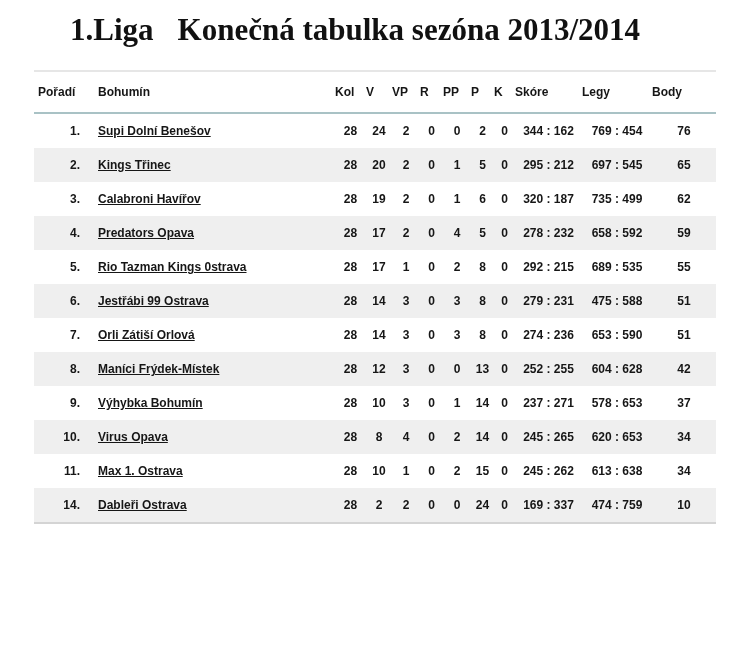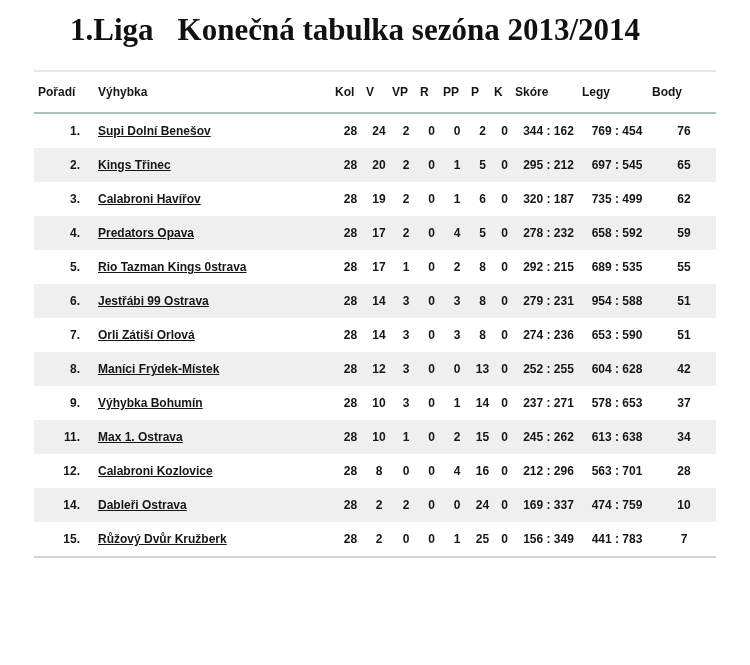--- a/index.html
+++ b/index.html
@@ -87,21 +87,21 @@
         <col style="width:28px">
         <col style="width:23px">
       <col style="width:21px">
         <col style="width:67px">
         <col style="width:70px">
         <col style="width:64px">
     </colgroup>
     <thead>
       <tr>
         <th class="col-rank">Pořadí</th>
-        <th class="col-team">Výhybka</th>
+        <th class="col-team">Bohumín</th>
         <th class="col-kol">Kol</th>
         <th class="col-v">V</th>
         <th class="col-vp">VP</th>
         <th class="col-r">R</th>
         <th class="col-pp">PP</th>
         <th class="col-p">P</th>
         <th class="col-k">K</th>
         <th class="col-skore">Skóre</th>
         <th class="col-legy">Legy</th>
         <th class="col-body">Body</th>
@@ -182,21 +182,21 @@
           <td class="col-rank">6.</td>
           <td class="col-team">Jestřábi 99 Ostrava</td>
           <td class="col-kol">28</td>
           <td class="col-v">14</td>
           <td class="col-vp">3</td>
           <td class="col-r">0</td>
           <td class="col-pp">3</td>
           <td class="col-p">8</td>
           <td class="col-k">0</td>
           <td class="col-skore">279 : 231</td>
-          <td class="col-legy">954 : 588</td>
+          <td class="col-legy">475 : 588</td>
           <td class="col-body">51</td>
         </tr>
         <tr>
           <td class="col-rank">7.</td>
           <td class="col-team">Orli Zátiší Orlová</td>
           <td class="col-kol">28</td>
           <td class="col-v">14</td>
           <td class="col-vp">3</td>
           <td class="col-r">0</td>
           <td class="col-pp">3</td>
@@ -228,71 +228,57 @@
           <td class="col-vp">3</td>
           <td class="col-r">0</td>
           <td class="col-pp">1</td>
           <td class="col-p">14</td>
           <td class="col-k">0</td>
           <td class="col-skore">237 : 271</td>
           <td class="col-legy">578 : 653</td>
           <td class="col-body">37</td>
         </tr>
         <tr>
+          <td class="col-rank">10.</td>
+          <td class="col-team">Virus Opava</td>
+          <td class="col-kol">28</td>
+          <td class="col-v">8</td>
+          <td class="col-vp">4</td>
+          <td class="col-r">0</td>
+          <td class="col-pp">2</td>
+          <td class="col-p">14</td>
+          <td class="col-k">0</td>
+          <td class="col-skore">245 : 265</td>
+          <td class="col-legy">620 : 653</td>
+          <td class="col-body">34</td>
+        </tr>
+        <tr>
           <td class="col-rank">11.</td>
           <td class="col-team">Max 1. Ostrava</td>
           <td class="col-kol">28</td>
           <td class="col-v">10</td>
           <td class="col-vp">1</td>
           <td class="col-r">0</td>
           <td class="col-pp">2</td>
           <td class="col-p">15</td>
           <td class="col-k">0</td>
           <td class="col-skore">245 : 262</td>
           <td class="col-legy">613 : 638</td>
           <td class="col-body">34</td>
         </tr>
         <tr>
-          <td class="col-rank">12.</td>
-          <td class="col-team">Calabroni Kozlovice</td>
-          <td class="col-kol">28</td>
-          <td class="col-v">8</td>
-          <td class="col-vp">0</td>
-          <td class="col-r">0</td>
-          <td class="col-pp">4</td>
-          <td class="col-p">16</td>
-          <td class="col-k">0</td>
-          <td class="col-skore">212 : 296</td>
-          <td class="col-legy">563 : 701</td>
-          <td class="col-body">28</td>
-        </tr>
-        <tr>
           <td class="col-rank">14.</td>
           <td class="col-team">Dableři Ostrava</td>
           <td class="col-kol">28</td>
           <td class="col-v">2</td>
           <td class="col-vp">2</td>
           <td class="col-r">0</td>
           <td class="col-pp">0</td>
           <td class="col-p">24</td>
           <td class="col-k">0</td>
           <td class="col-skore">169 : 337</td>
           <td class="col-legy">474 : 759</td>
           <td class="col-body">10</td>
         </tr>
-        <tr>
-          <td class="col-rank">15.</td>
-          <td class="col-team">Růžový Dvůr Kružberk</td>
-          <td class="col-kol">28</td>
-          <td class="col-v">2</td>
-          <td class="col-vp">0</td>
-          <td class="col-r">0</td>
-          <td class="col-pp">1</td>
-          <td class="col-p">25</td>
-          <td class="col-k">0</td>
-          <td class="col-skore">156 : 349</td>
-          <td class="col-legy">441 : 783</td>
-          <td class="col-body">7</td>
-        </tr>
       </tbody>
   </table>
 
 </div>
 
 </body></html>

